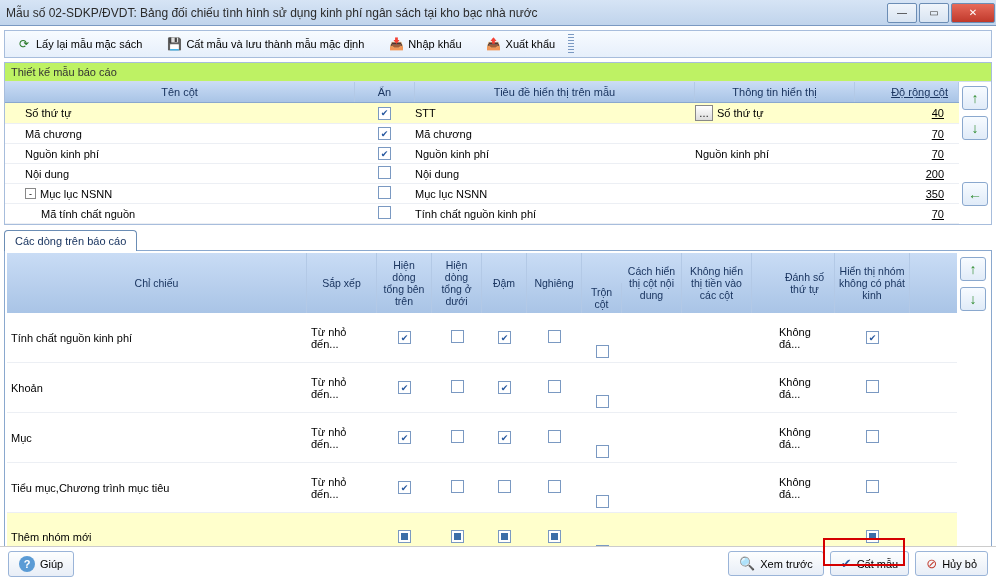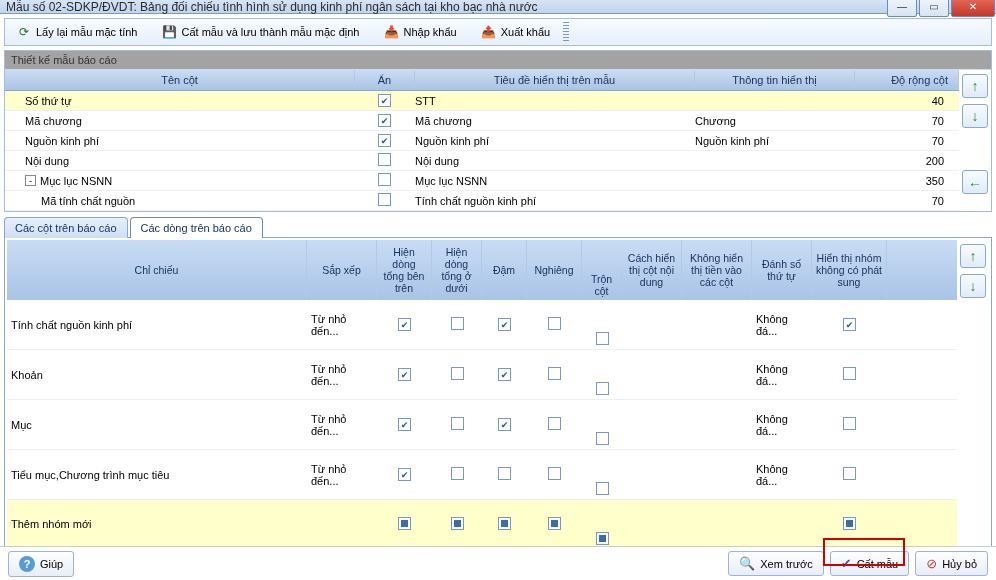--- a/index.html
+++ b/index.html
@@ -1,37 +1,37 @@
 <!DOCTYPE html>
 <html><head>
 <meta charset="utf-8">
 <style>
 * { box-sizing: border-box; margin: 0; padding: 0; font-family: Tahoma, sans-serif; font-size: 11px; }
 body { background: #fff; width: 996px; height: 580px; overflow: hidden; position: relative; }
 
-.titlebar { height: 14px; background: linear-gradient(#d6e4f5,#c0d4ec); display: flex; align-items: center; padding-left: 6px; border-bottom: 1px solid #7a99c2; }
+.titlebar { height: 26px; background: linear-gradient(#d6e4f5,#c0d4ec); display: flex; align-items: center; padding-left: 6px; border-bottom: 1px solid #7a99c2; }
 .titlebar-text { color: #2a2a2a; font-size: 12px; }
 .winbtns { margin-left: auto; display: flex; }
 .winbtn { width: 30px; height: 20px; margin: 2px 1px; border: 1px solid #6b8db5; background: linear-gradient(#f0f5fb,#d8e4f2); display:flex; align-items:center; justify-content:center; border-radius:2px; cursor:pointer; font-size:10px; color:#333;}
 .winbtn.close { width:44px; background: linear-gradient(#e76a5a,#c0392b); color:#fff; }
 
 .toolbar { height: 28px; background: linear-gradient(#f7fbff,#e6effb); border:1px solid #a7bddc; margin:4px; display:flex; align-items:center; padding:0 4px; gap:2px;}
 .tbtn { display:flex; align-items:center; gap:4px; padding:3px 6px; cursor:pointer; border:1px solid transparent; border-radius:2px;}
 .ticon { width:16px; height:16px; display:inline-flex; align-items:center; justify-content:center; font-size:12px;}
 .sep { width:6px;}
 .drag { width:6px; height:20px; background: repeating-linear-gradient(#7a99c2 0 1px, transparent 1px 3px); margin-left:4px;}
 
 .panel1 { margin:0 4px 4px 4px; border:1px solid #a7bddc; background:#fff; }
-.panel1-title { padding:3px 6px; color:#333; background:#a3a3a3; border-bottom:1px solid #d0dcee; }
+.panel1-title { padding:3px 6px; color:#333; background:#bef264; border-bottom:1px solid #d0dcee; }
 
 .grid-wrap { display:flex; }
 .grid { flex:1; }
 .ghead { display:flex; background: linear-gradient(#c9dcf5,#a9c4e6); border-bottom:1px solid #8aa8ce; }
 .gh { padding:4px 6px; text-align:center; border-right:1px solid #b3c9e6; color:#1a3560;}
-.c-name{flex:0 0 350px;} .c-hide{flex:0 0 60px;} .c-title{flex:0 0 280px;} .c-info{flex:0 0 160px;} .c-width{flex:1; text-align:right; padding-right:10px;}
+.c-name{flex:0 0 350px;} .c-hide{flex:0 0 60px;} .c-title{flex:0 0 280px;} .c-info{flex:0 0 160px;} .c-width{flex:1; text-align:right; padding-right:10px;text-decoration:underline;}
 .grow { display:flex; align-items:center; border-bottom:1px solid #eceff4; min-height:20px;}
 .grow.hl { background:#ffffcc; }
 .gc { padding:2px 0; border-right:1px solid transparent;}
 .gc.c-name{display:flex;align-items:center;}
 .indent1{padding-left:20px;} .indent2{padding-left:36px;}
 .chk { width:13px; height:13px; border:1px solid #7a99c2; background:#fff; display:inline-flex; align-items:center; justify-content:center; font-size:9px; color:#2a5aa0;}
 .ellips-btn{width:18px;height:16px;border:1px solid #888;background:linear-gradient(#fff,#ddd);font-size:10px;display:inline-flex;align-items:center;justify-content:center;margin-right:4px;cursor:pointer;}
 .tree-toggle{width:11px;height:11px;border:1px solid #888;display:inline-flex;align-items:center;justify-content:center;font-size:9px;margin-right:4px;cursor:pointer;}
 
 .sidebtns { width:32px; padding:4px 2px; display:flex; flex-direction:column; gap:6px; align-items:center;}
@@ -41,21 +41,21 @@
 .tabs-area { margin:4px; }
 .tabstrip { display:flex; position:relative; top:1px; z-index:2;}
 .tab { padding:4px 10px; border:1px solid #8aa8ce; border-bottom:none; background:linear-gradient(#e6effb,#cddff4); border-radius:4px 4px 0 0; margin-right:2px; cursor:pointer; color:#1a3560;}
 .tab.active { background:#fff; font-weight:normal; border-color:#6b8db5;}
 
 .tabpanel { border:1px solid #8aa8ce; background:#fff; padding:2px;}
 .tgrid-wrap{display:flex;}
 .tgrid{flex:1; overflow:hidden;}
 .thead { display:flex; background: linear-gradient(#c9dcf5,#a9c4e6); }
 .th { padding:3px 4px; text-align:center; border-right:1px solid #b3c9e6; color:#1a3560; font-size:10.5px; display:flex; align-items:center; justify-content:center; line-height:1.15;}
-.tc-chi{flex:0 0 300px;} .tc-sx{flex:0 0 70px;} .tc-h1{flex:0 0 55px;} .tc-h2{flex:0 0 50px;} .tc-dam{flex:0 0 45px;} .tc-ng{flex:0 0 55px;} .tc-tron{flex:0 0 40px;margin-top:30px;} .tc-cach{flex:0 0 60px;} .tc-kh{flex:0 0 70px;} .tc-ds{flex:0 0 60px;} .tc-ht{flex:0 0 75px;}
+.tc-chi{flex:0 0 300px;} .tc-sx{flex:0 0 70px;} .tc-h1{flex:0 0 55px;} .tc-h2{flex:0 0 50px;} .tc-dam{flex:0 0 45px;} .tc-ng{flex:0 0 55px;} .tc-tron{flex:0 0 40px;margin-top:30px;} .tc-cach{flex:0 0 60px;} .tc-kh{flex:0 0 70px;} .tc-ds{flex:0 0 60px;margin-left:23px;} .tc-ht{flex:0 0 75px;}
 .trow{display:flex; align-items:center; min-height:20px; border-bottom:1px solid #eceff4;}
 .trow.hl{background:#ffffcc;}
 .td{padding:2px 4px; font-size:11px;}
 .td.center{text-align:center;}
 .mixed-inner{width:7px;height:7px;background:#3b6ea8;}
 
 .side2 { width:32px; padding:4px 2px; display:flex; flex-direction:column; gap:6px; align-items:center;}
 
 .footer { position:absolute; bottom:0; left:0; right:0; height:34px; border-top:1px solid #ccc; display:flex; align-items:center; padding:0 8px; background:#fff;}
 .fbtn { display:flex; align-items:center; gap:5px; padding:4px 10px; border:1px solid #9ab4d8; background:linear-gradient(#fdfefe,#e8eef7); border-radius:3px; cursor:pointer; margin-left:6px;}
@@ -71,21 +71,21 @@
   <div class="winbtns">
     <div class="winbtn">—</div>
     <div class="winbtn">▭</div>
     <div class="winbtn close">✕</div>
   </div>
 </div>
 
 <div class="toolbar">
   <div class="tbtn">
     <span class="ticon" style="color:#2a7a2a">⟳</span>
-    <span>Lấy lại mẫu mặc tính</span>
+    <span>Lấy lại mẫu mặc sách</span>
   </div>
   <div class="sep"></div>
   <div class="tbtn">
     <span class="ticon" style="color:#2a5aa0">💾</span>
     <span>Cất mẫu và lưu thành mẫu mặc định</span>
   </div>
   <div class="sep"></div>
   <div class="tbtn">
     <span class="ticon" style="color:#2a7a2a">📥</span>
     <span>Nhập khẩu</span>
@@ -109,29 +109,29 @@
         <div class="gh c-info">Thông tin hiển thị</div>
         <div class="gh c-width">Độ rộng cột</div>
       </div>
       <div id="grid1-body">
           <div class="grow hl">
             <div class="gc c-name indent1">
               <span>Số thứ tự</span>
             </div>
             <div class="gc c-hide" style="text-align:center"><span class="chk">✔</span></div>
             <div class="gc c-title">STT</div>
+            <div class="gc c-info"><span class="ellips-btn">…</span>Số thứ tự</div>
             <div class="gc c-width" style="text-align:right;padding-right:14px">40</div>
           </div>
           <div class="grow">
             <div class="gc c-name indent1">
               <span>Mã chương</span>
             </div>
             <div class="gc c-hide" style="text-align:center"><span class="chk">✔</span></div>
             <div class="gc c-title">Mã chương</div>
-            <div class="gc c-info">Chương</div>
             <div class="gc c-width" style="text-align:right;padding-right:14px">70</div>
           </div>
           <div class="grow">
             <div class="gc c-name indent1">
               <span>Nguồn kinh phí</span>
             </div>
             <div class="gc c-hide" style="text-align:center"><span class="chk">✔</span></div>
             <div class="gc c-title">Nguồn kinh phí</div>
             <div class="gc c-info">Nguồn kinh phí</div>
             <div class="gc c-width" style="text-align:right;padding-right:14px">70</div>
@@ -169,38 +169,37 @@
       <div class="arrowbtn up">↑</div>
       <div class="arrowbtn down">↓</div>
       <div style="height:30px"></div>
       <div class="arrowbtn back">←</div>
     </div>
   </div>
 </div>
 
 <div class="tabs-area">
   <div class="tabstrip">
-    <div class="tab">Các cột trên báo cáo</div>
     <div class="tab active">Các dòng trên báo cáo</div>
   </div>
   <div class="tabpanel">
     <div class="tgrid-wrap">
       <div class="tgrid">
         <div class="thead">
           <div class="th tc-chi">Chỉ chiếu</div>
           <div class="th tc-sx">Sắp xếp</div>
           <div class="th tc-h1">Hiện dòng tổng bên trên</div>
           <div class="th tc-h2">Hiện dòng tổng ở dưới</div>
           <div class="th tc-dam">Đậm</div>
           <div class="th tc-ng">Nghiêng</div>
           <div class="th tc-tron">Trộn cột</div>
           <div class="th tc-cach">Cách hiển thị cột nội dung</div>
           <div class="th tc-kh">Không hiển thị tiền vào các cột</div>
           <div class="th tc-ds">Đánh số thứ tự</div>
-          <div class="th tc-ht">Hiển thị nhóm không có phát sung</div>
+          <div class="th tc-ht">Hiển thị nhóm không có phát kinh</div>
         </div>
         <div id="grid2-body">
             <div class="trow">
               <div class="td tc-chi">Tính chất nguồn kinh phí</div>
               <div class="td tc-sx">Từ nhỏ đến...</div>
               <div class="td tc-h1 center"><span class="chk">✔</span></div>
               <div class="td tc-h2 center"><span class="chk"></span></div>
               <div class="td tc-dam center"><span class="chk">✔</span></div>
               <div class="td tc-ng center"><span class="chk"></span></div>
               <div class="td tc-tron center"><span class="chk"></span></div>

